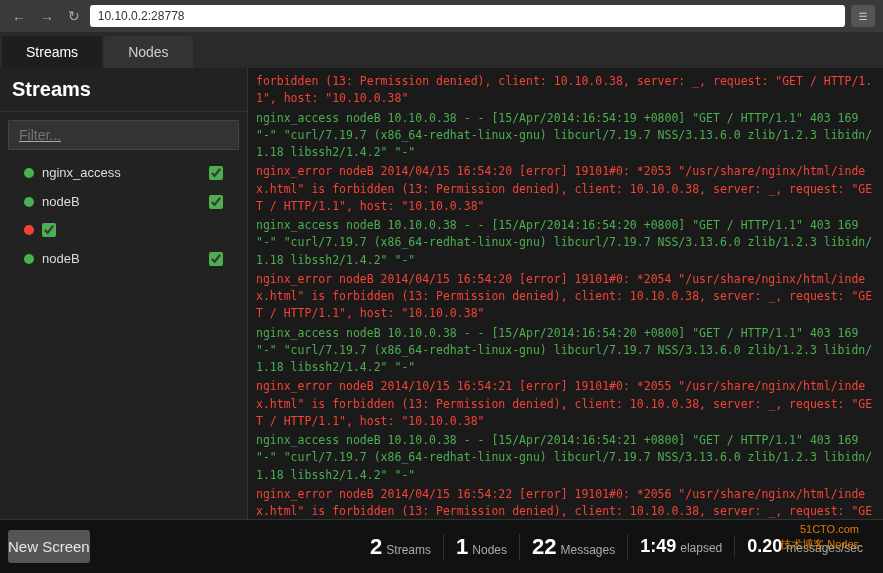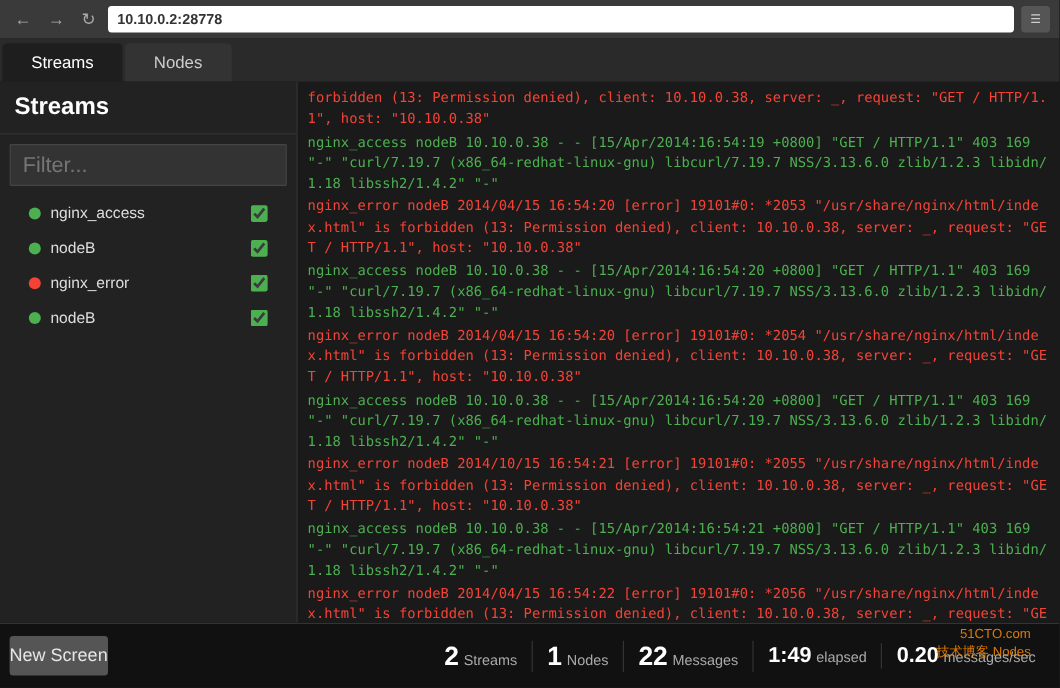--- a/index.html
+++ b/index.html
@@ -35,21 +35,20 @@
       flex: 1;
       background: #fff;
       border-radius: 3px;
       height: 22px;
       display: flex;
       align-items: center;
       padding: 0 8px;
       font-size: 12px;
       color: #333;
       font-family: sans-serif;
-      font-weight: bold;
     }
     .browser-icon {
       width: 24px;
       height: 22px;
       background: #555;
       border-radius: 3px;
       display: flex;
       align-items: center;
       justify-content: center;
       color: #ccc;
@@ -103,23 +102,24 @@
       font-weight: bold;
       border-bottom: 1px solid #333;
     }
     .filter-input {
       margin: 8px;
       padding: 6px 10px;
       background: #333;
       border: 1px solid #444;
       border-radius: 1px;
       color: #aaa;
-      font-size: 18px;
+      font-size: 14px;
       font-family: sans-serif;
       outline: none;
+      text-decoration: underline;
     }
     .stream-list {
       flex: 1;
       overflow-y: auto;
     }
     .stream-item {
       display: flex;
       align-items: center;
       padding: 7px 24px;
       cursor: pointer;
@@ -243,21 +243,20 @@
           <span class="stream-name">nginx_access</span>
           <input type="checkbox" class="stream-checkbox" checked="" style="">
         </div>
         <div class="stream-item">
           <div class="dot green"></div>
           <span class="stream-name">nodeB</span>
           <input type="checkbox" class="stream-checkbox" checked="" style="">
         </div>
         <div class="stream-item">
           <div class="dot red"></div>
-          <span class="stream-name">nginx_error</span>
           <input type="checkbox" class="stream-checkbox" checked="" style="">
         </div>
         <div class="stream-item">
           <div class="dot green"></div>
           <span class="stream-name">nodeB</span>
           <input type="checkbox" class="stream-checkbox" checked="" style="">
         </div>
       </div>
   </div>
 

